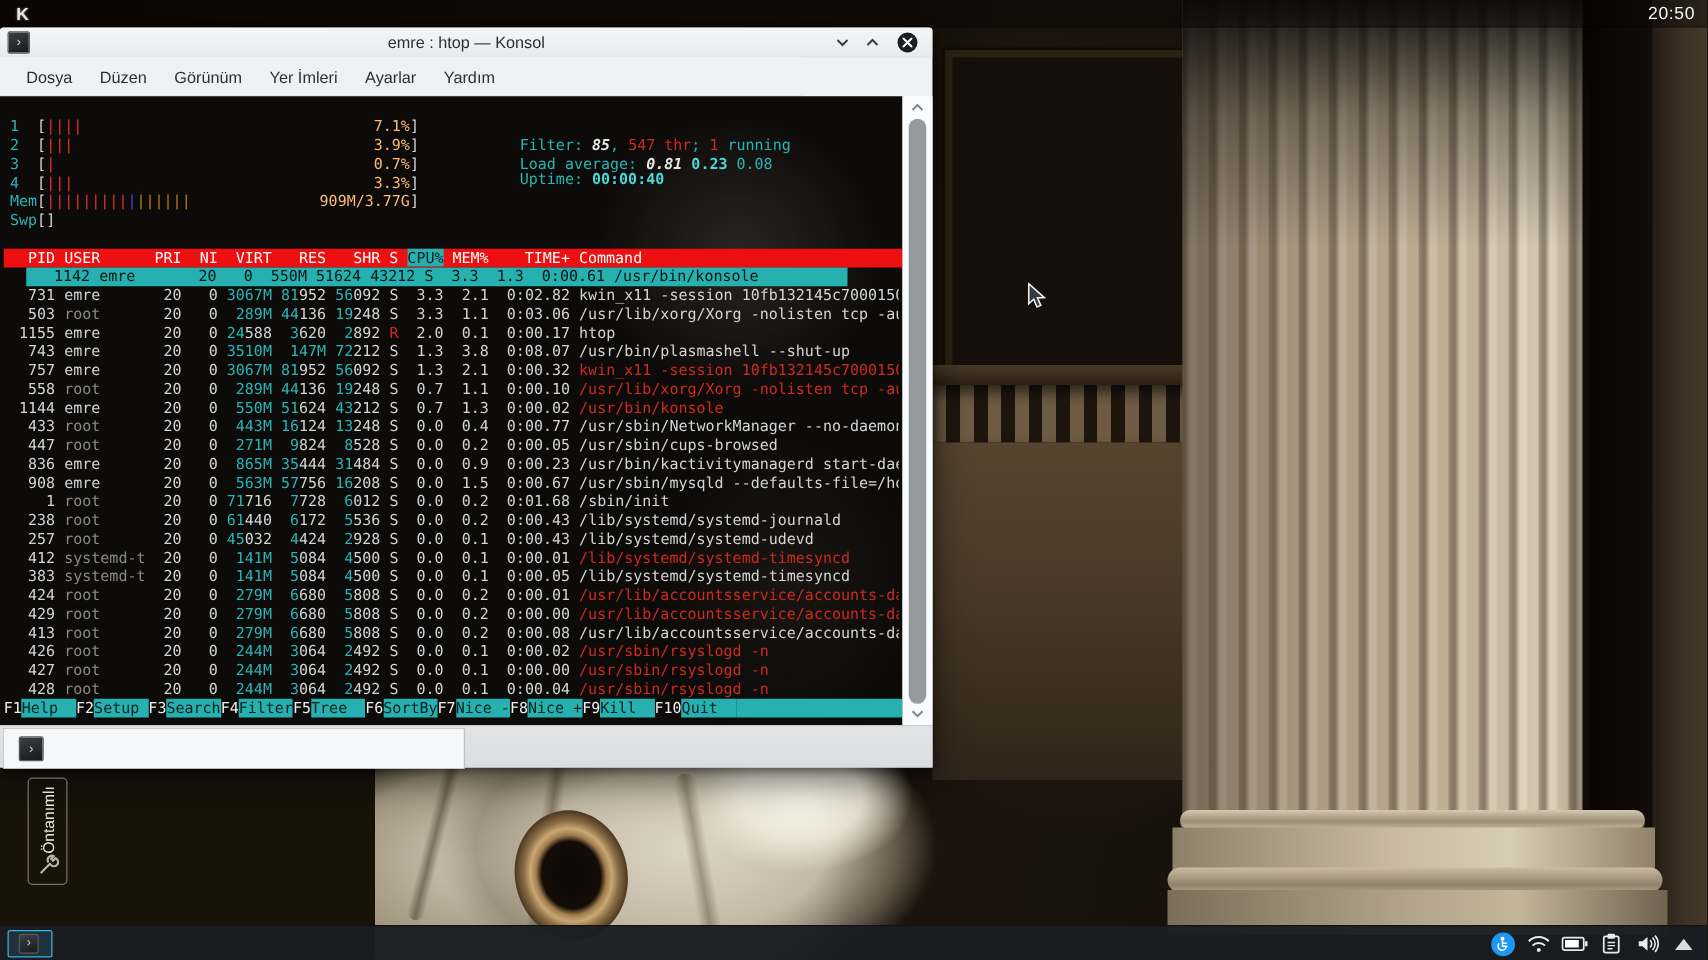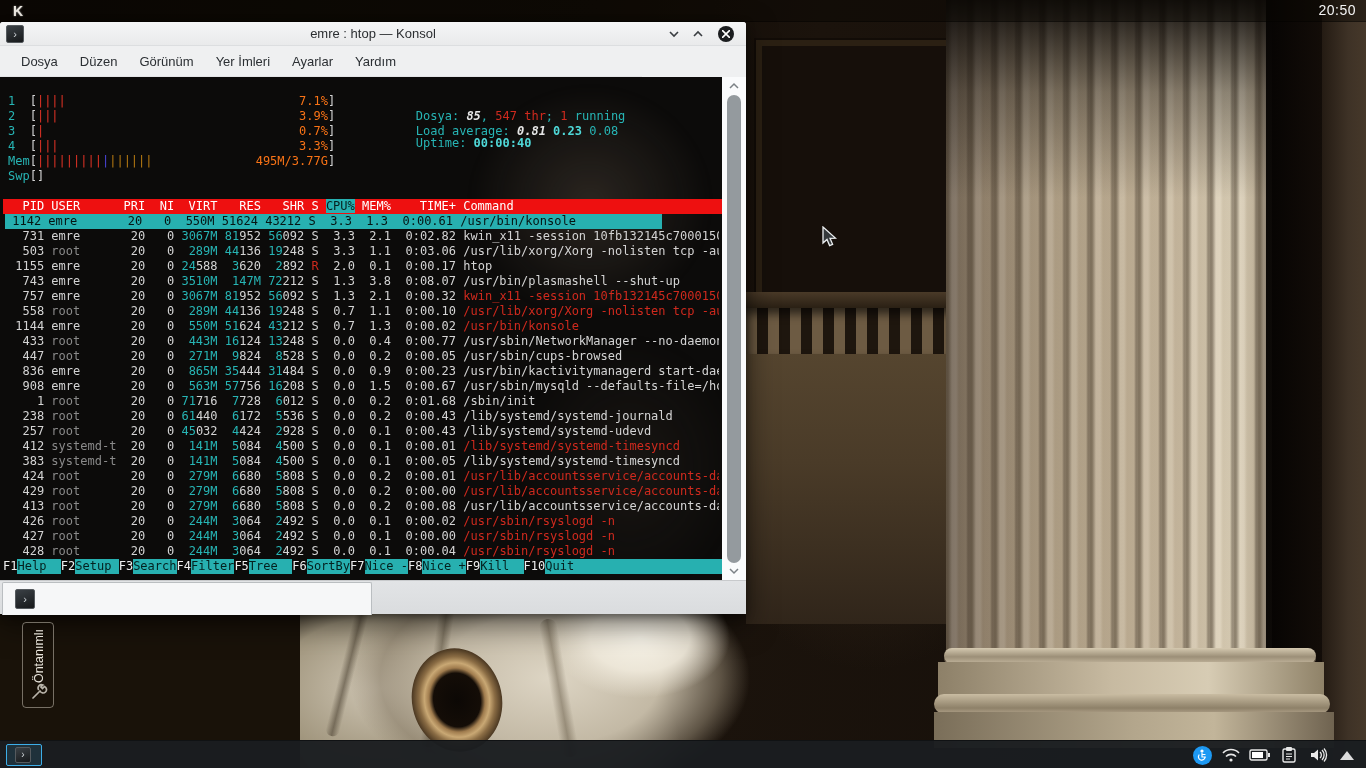--- a/index.html
+++ b/index.html
@@ -101,26 +101,26 @@
   .c-white { color:#e6e6e6; font-weight:bold;font-style:italic; }
   .c-fg    { color:#d4d4d4; }
   .c-dim   { color:#8a8a8a; }
   .c-red   { color:var(--t-red); }
   .bar-red    { color:#e23326; }
   .bar-orange { color:#b97c12; }
   .bar-blue   { color:#4b46dd; }
   .meter-line { left:8px; width:327px; }
   .meter-bars { display:inline-flex; width:291px; vertical-align:top; white-space:pre; }
   .meter-fill { flex:1; }
-  .meter-val { color:#f97316; }
+  .meter-val { color:#fdba74; }
   .info-line { left:358px; }
   .proc-header { left:3px; width:719px; background:var(--t-hdrbg); color:#fff; padding-left:5px; white-space:pre; }
   .sort-col { background:var(--t-sel); color:#06201f; }
   .proc-row { left:8px; width:711px; white-space:pre; overflow:hidden; }
-  .proc-row.selected { left:5px; width:657px; padding-left:0; background:var(--t-sel); }
+  .proc-row.selected { left:21px; width:657px; padding-left:15px; background:var(--t-sel); }
   .proc-row.selected span { color:#051513 !important; font-weight:normal !important; }
   .fnbar { left:3px; width:719px; display:flex; white-space:pre;justify-content:space-between; }
   .fn-key { color:#efefef; }
   .fn-label { background:var(--t-sel); color:#04211f; width:43.4px; overflow:hidden; }
   .fn-fill { flex:1; background:var(--t-sel); }
 
   
   .scrollbar { position:absolute; left:722px; top:55px; width:24px; height:503px; background:#fafbfc; }
   .sb-thumb { position:absolute; left:5px; top:18px; width:14px; height:468px; border-radius:7px; background:#949a9e; }
   .sb-arrow { position:absolute; left:6px; width:12px; height:8px; color:#7c8286; }
@@ -216,25 +216,25 @@
       </div>
 
     <div class="terminal" id="terminal">
       <div class="glow1"></div>
         <div class="glow2"></div>
       <div id="meters">
           <div class="tline meter-line" style="top:17px"><span class="c-cyan">1</span><span class="c-fg">  [</span><span class="meter-bars"><span class="bar-red">||||</span><span class="meter-fill"></span><span class="meter-val">7.1%</span></span><span class="c-fg">]</span></div>
           <div class="tline meter-line" style="top:32px"><span class="c-cyan">2</span><span class="c-fg">  [</span><span class="meter-bars"><span class="bar-red">|||</span><span class="meter-fill"></span><span class="meter-val">3.9%</span></span><span class="c-fg">]</span></div>
           <div class="tline meter-line" style="top:47px"><span class="c-cyan">3</span><span class="c-fg">  [</span><span class="meter-bars"><span class="bar-red">|</span><span class="meter-fill"></span><span class="meter-val">0.7%</span></span><span class="c-fg">]</span></div>
           <div class="tline meter-line" style="top:62px"><span class="c-cyan">4</span><span class="c-fg">  [</span><span class="meter-bars"><span class="bar-red">|||</span><span class="meter-fill"></span><span class="meter-val">3.3%</span></span><span class="c-fg">]</span></div>
-          <div class="tline meter-line" style="top:77px"><span class="c-cyan">Mem</span><span class="c-fg">[</span><span class="meter-bars"><span class="bar-red">|||||||||</span><span class="bar-blue">|</span><span class="bar-orange">||||||</span><span class="meter-fill"></span><span class="meter-val">495M/3.77G</span></span><span class="c-fg">]</span></div>
+          <div class="tline meter-line" style="top:77px"><span class="c-cyan">Mem</span><span class="c-fg">[</span><span class="meter-bars"><span class="bar-red">|||||||||</span><span class="bar-blue">|</span><span class="bar-orange">||||||</span><span class="meter-fill"></span><span class="meter-val">909M/3.77G</span></span><span class="c-fg">]</span></div>
           <div class="tline meter-line" style="top:92px"><span class="c-cyan">Swp</span><span class="c-fg">[</span><span class="c-fg">]</span></div>
         </div>
       <div class="tline info-line" style="top:17px">
-        <span class="c-cyan">Dosya: </span><span class="c-white">85</span><span class="c-cyan">, </span><span class="c-red">547 thr</span><span class="c-cyan">; </span><span class="c-red">1</span><span class="c-cyan"> running</span>
+        <span class="c-cyan">Filter: </span><span class="c-white">85</span><span class="c-cyan">, </span><span class="c-red">547 thr</span><span class="c-cyan">; </span><span class="c-red">1</span><span class="c-cyan"> running</span>
       </div>
       <div class="tline info-line" style="top:32px">
         <span class="c-cyan">Load average: </span><span class="c-white">0.81 </span><span class="c-cyanb">0.23 </span><span class="c-cyan">0.08</span>
       </div>
       <div class="tline info-line" style="top:44px">
         <span class="c-cyan">Uptime: </span><span class="c-cyanb">00:00:40</span>
       </div>
       <div class="tline proc-header" id="proc-header" style="top:122px">  PID USER      PRI  NI  VIRT   RES   SHR S <span class="sort-col">CPU%</span> MEM%    TIME+ Command</div>
       <div id="proc-rows">
           <div class="tline proc-row selected" style="top:137px"><span class="c-fg"> 1142 </span><span class="c-fg">emre     </span><span class="c-fg">  20   0 </span><span class="c-cyan"> 550M</span><span> </span><span class="c-cyan">51</span><span class="c-fg">624</span><span> </span><span class="c-cyan">43</span><span class="c-fg">212</span><span> </span><span class="c-fg">S</span><span class="c-fg">  3.3  1.3  0:00.61 </span><span class="c-fg">/usr/bin/konsole</span></div>

